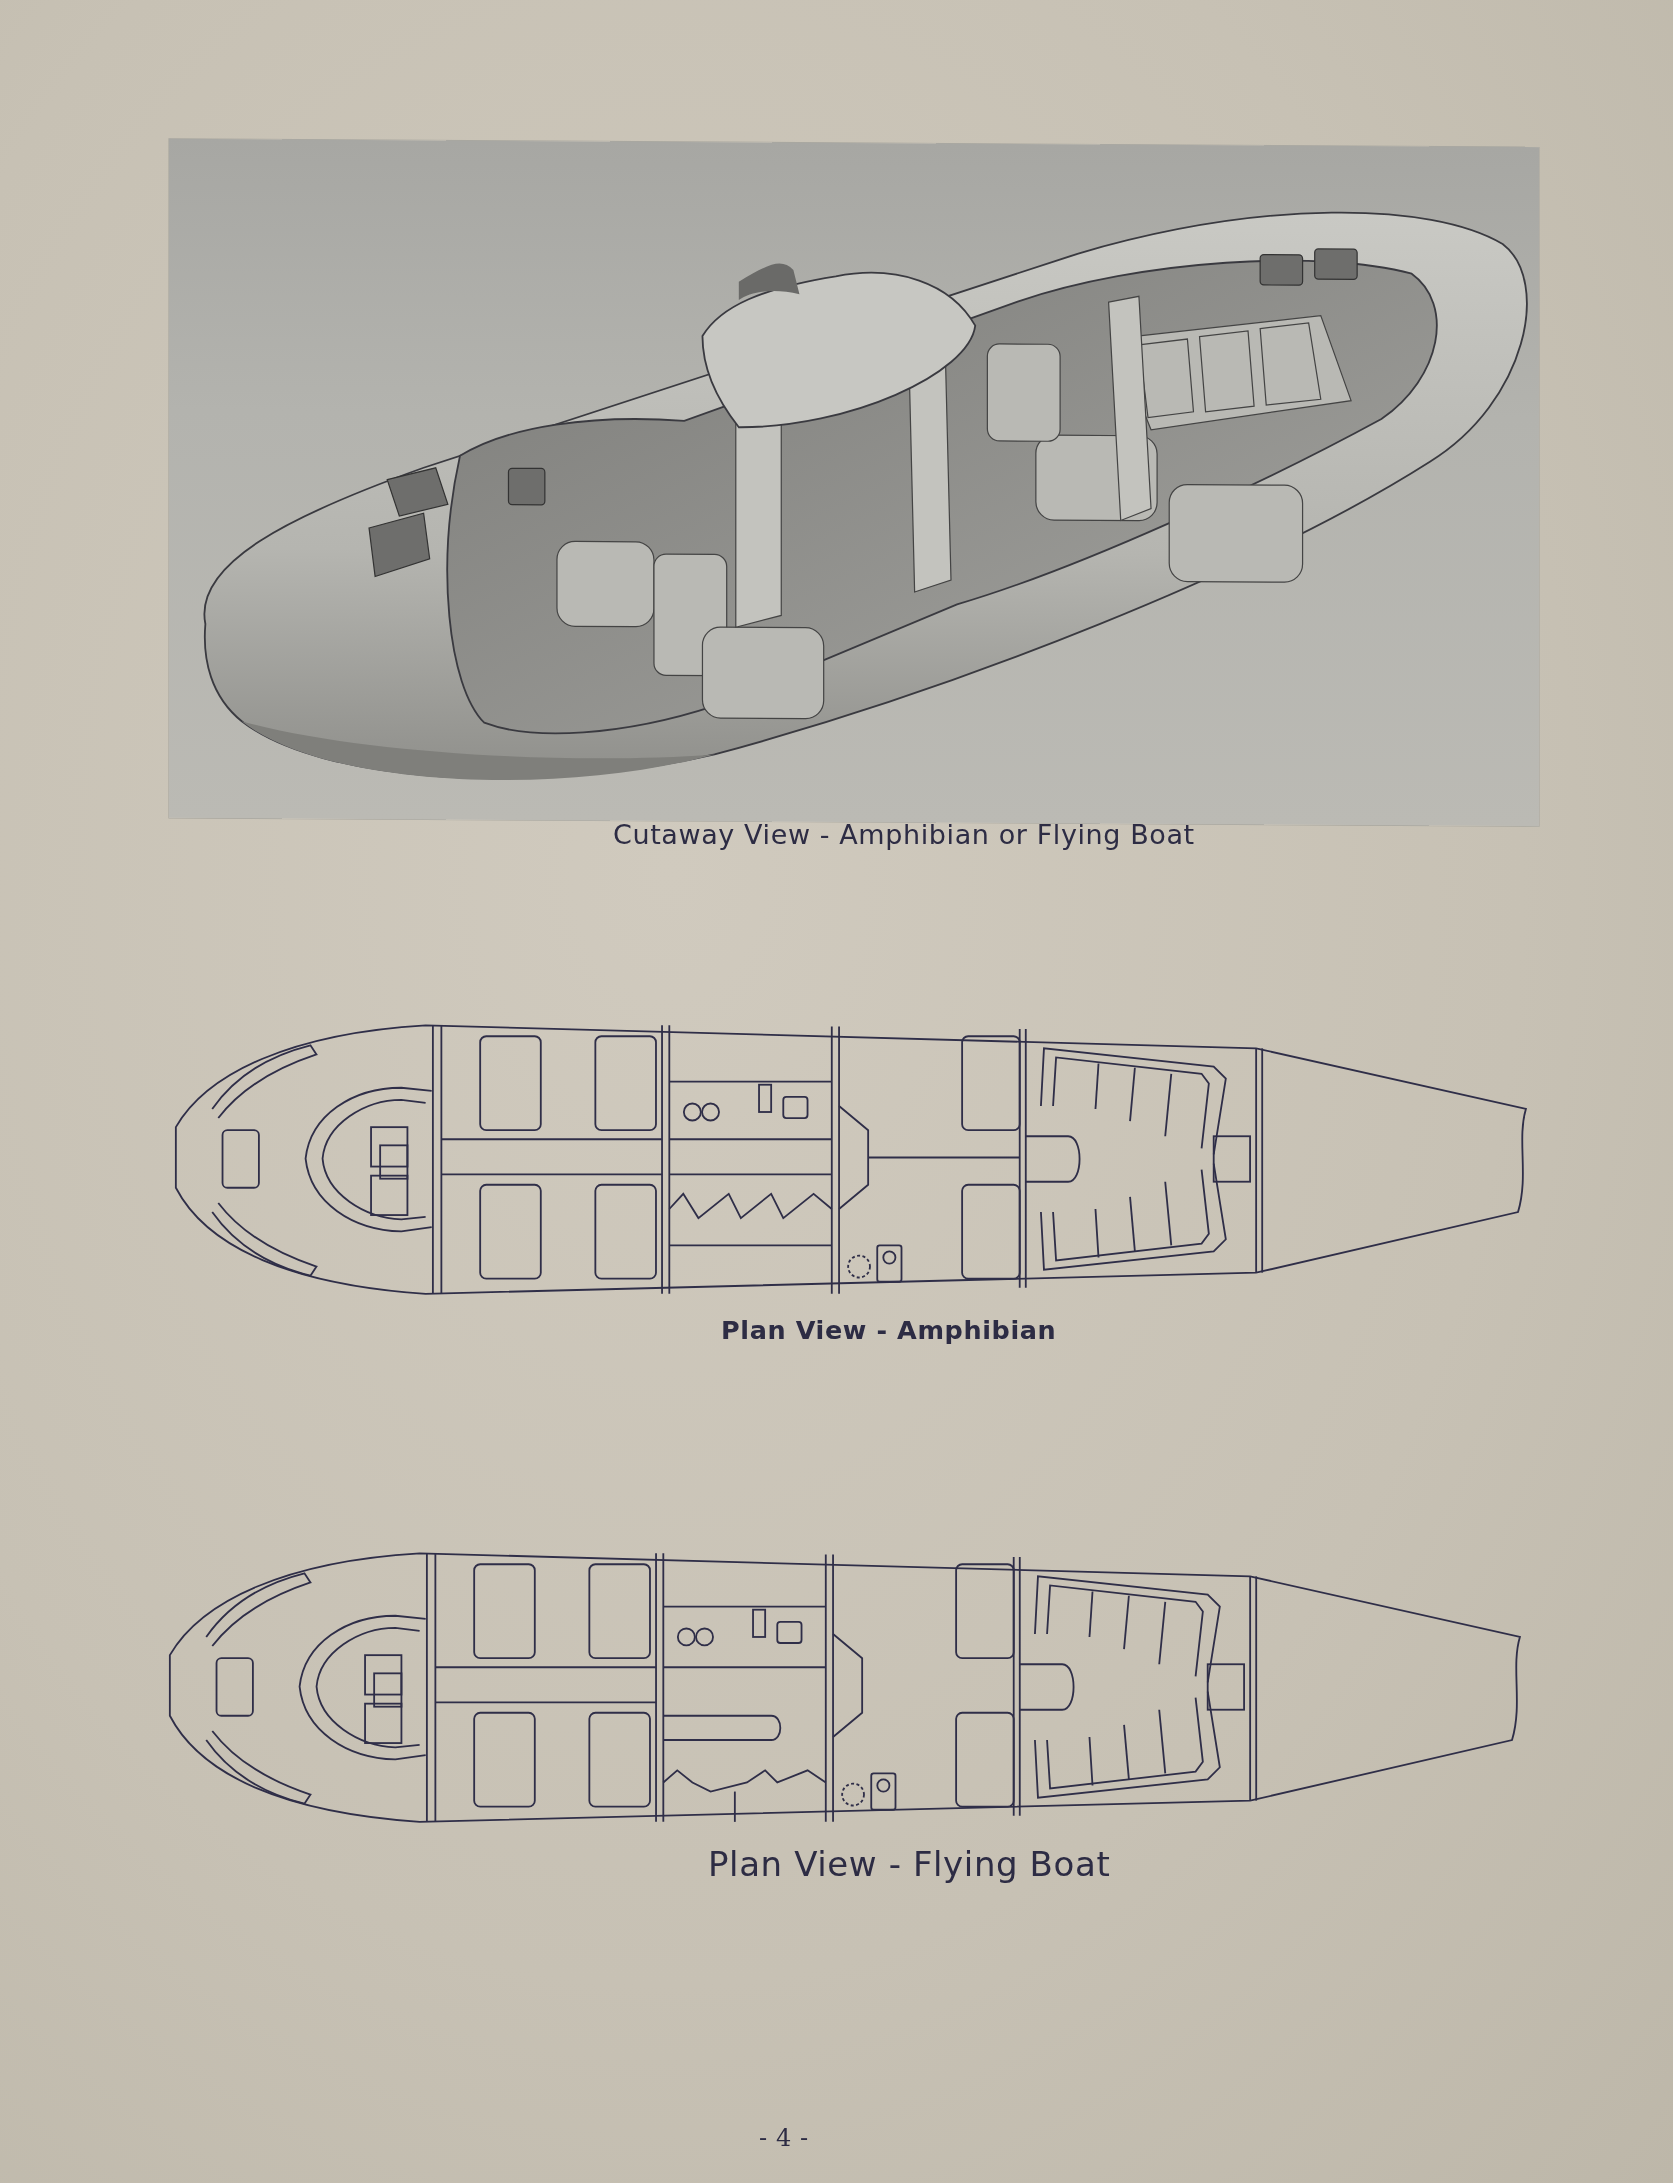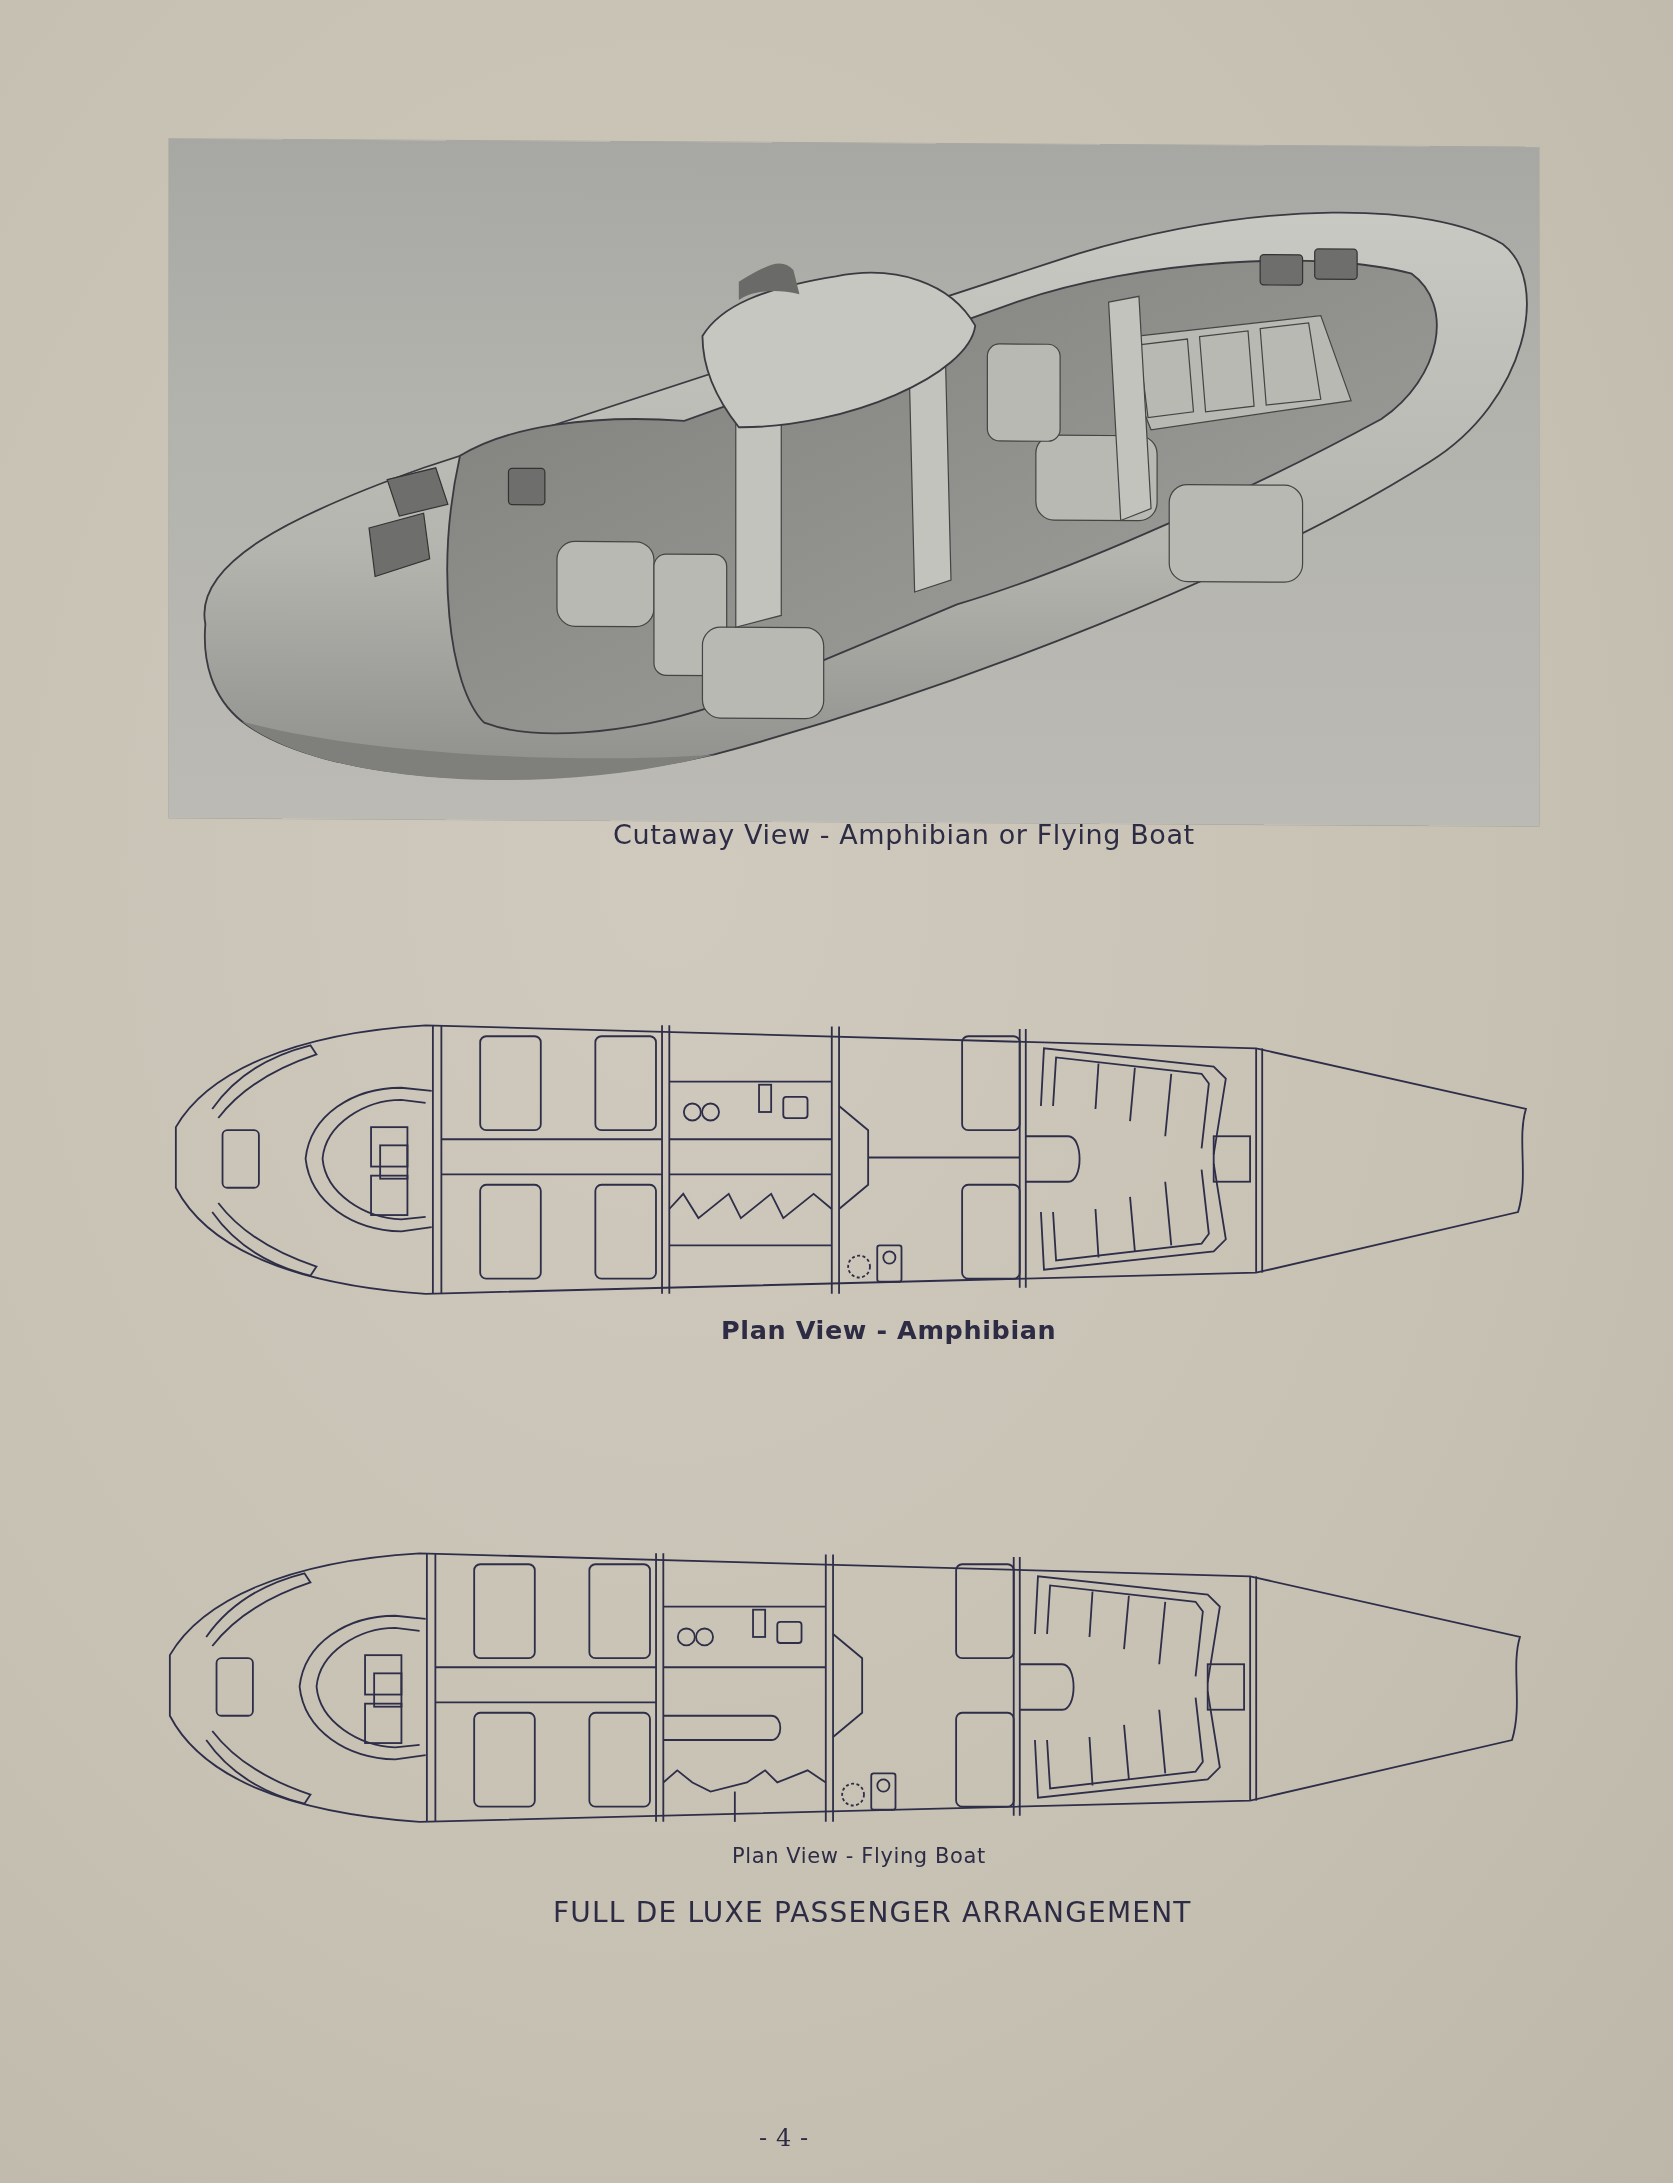--- a/index.html
+++ b/index.html
@@ -17,21 +17,21 @@
     transform: skewY(0.35deg);
     box-shadow: 0 0 0 0.6px #a9a79f;
   }
   .photo svg { position:absolute; left:0; top:0; }
   .caption {
     position:absolute; color:#2d2c44; letter-spacing:0.6px;
     font-family:"DejaVu Sans", sans-serif; white-space:nowrap;
   }
   .cap-cutaway { left:613px; top:819px; font-size:27px; }
   .cap-amph { left:721px; top:1315px; font-size:25.5px;font-weight:bold; }
-  .cap-fb { left:732px; top:1844px; font-size:21px; }
+  .cap-fb { left:708px; top:1844px; font-size:34px; }
   .cap-title { left:553px; top:1896px; font-size:28px; letter-spacing:1.2px; }
   .cap-page { left:759px; top:2124px; font-size:24px; font-family:"DejaVu Serif", serif; }
   .plan { position:absolute; }
   .plan svg { display:block; }
 </style>
 </head>
 <body>
 
 <div class="page">
 
@@ -212,16 +212,15 @@
       <path d="M1455 320 L 1460 400 L 1700 372 L 1712 356 L 1700 250"></path>
       <line x1="1530" y1="395" x2="1525" y2="315"></line>
       <line x1="1590" y1="385" x2="1582" y2="295"></line>
       <line x1="1650" y1="375" x2="1640" y2="270"></line>
       <path d="M1410 195 L 1480 195 C 1505 195, 1505 270, 1480 270 L 1410 270"></path>
       <rect x="1720" y="195" width="60" height="75"></rect>
     </svg>
   </div>
 
   <div class="caption cap-fb">Plan View - Flying Boat</div>
-  <div class="caption cap-title">FULL DE LUXE PASSENGER ARRANGEMENT</div>
   <div class="caption cap-page">- 4 -</div>
 </div>
 
 
 </body></html>

